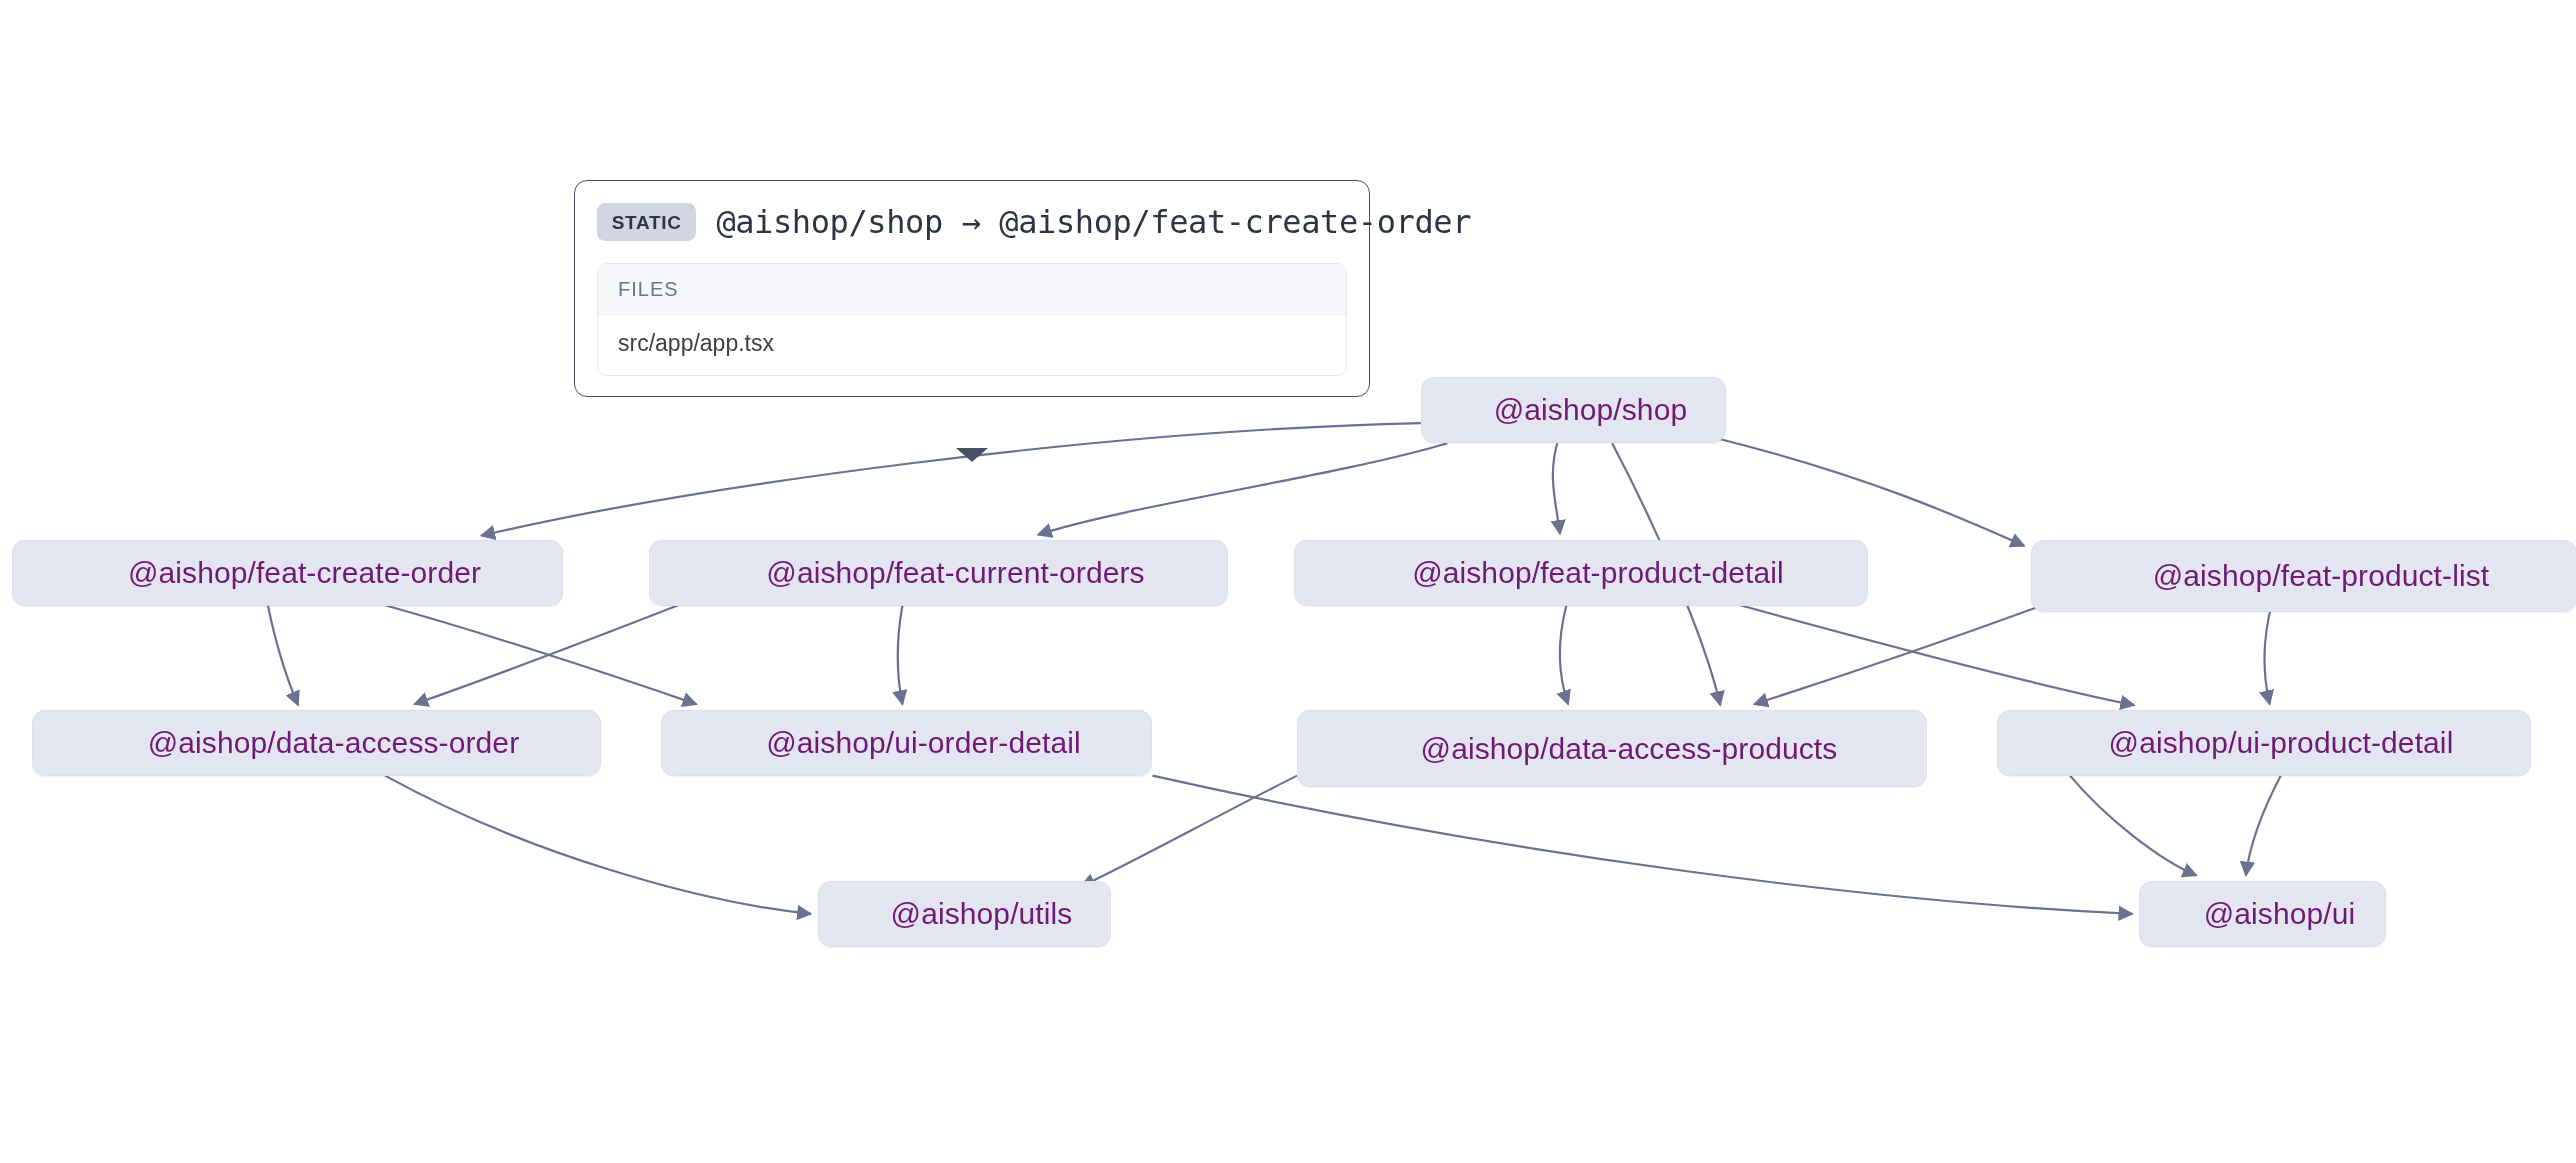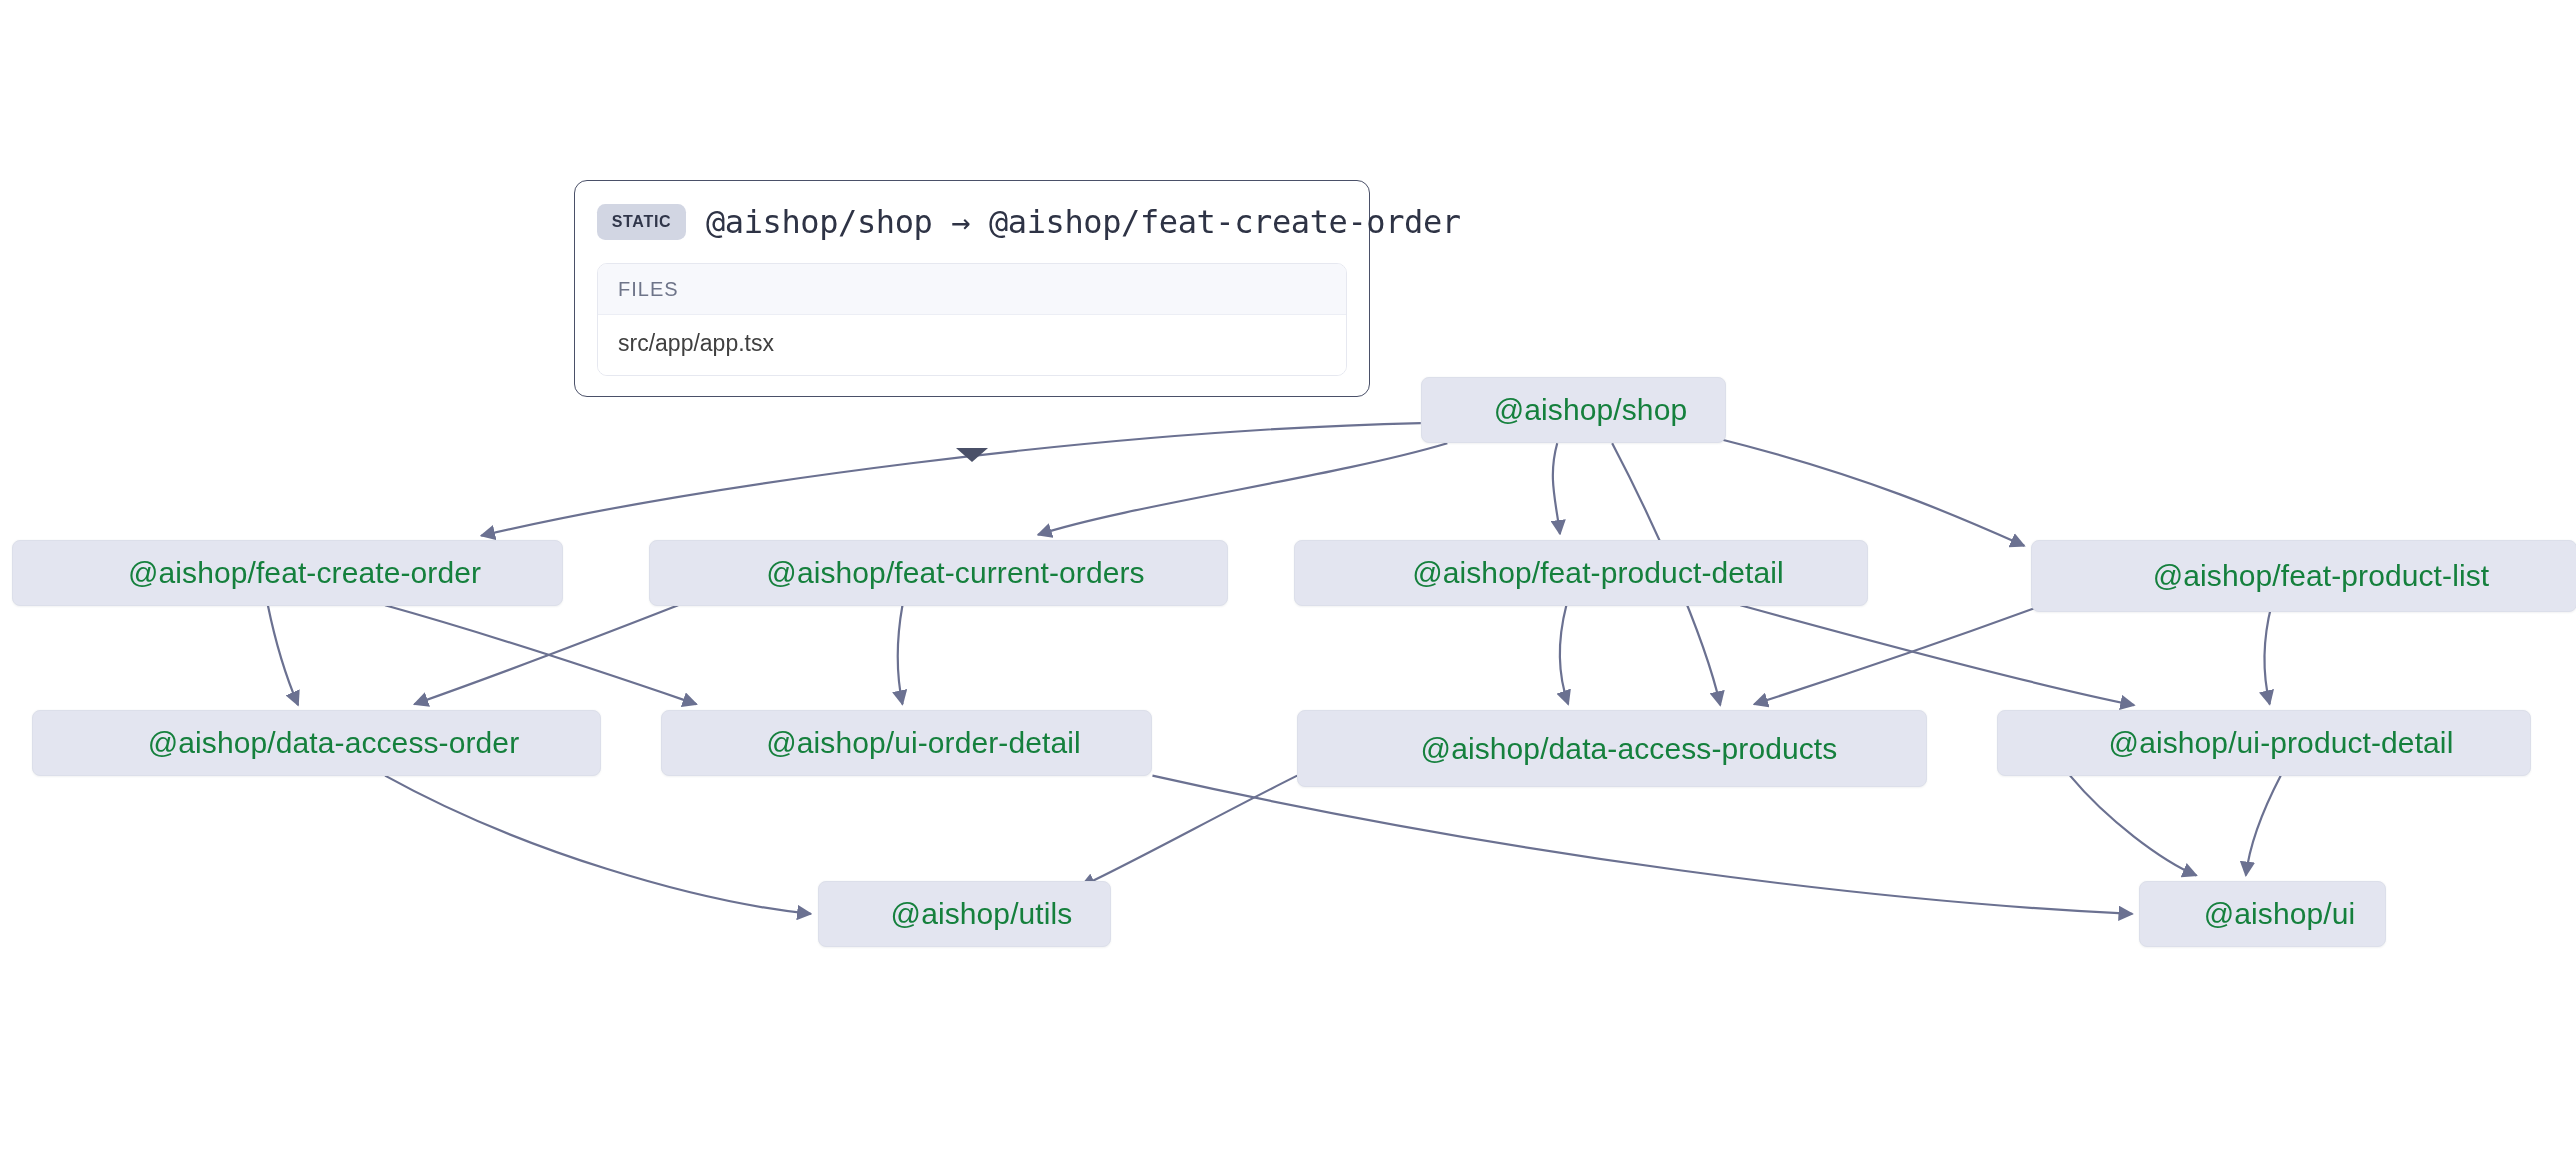--- a/index.html
+++ b/index.html
@@ -26,22 +26,22 @@
     left: 0; top: 0;
     width: 2576px;
     height: 1163px;
     pointer-events: none;
   }
   .node {
     position: absolute;
     box-sizing: border-box;
     background: #e3e5f0;
     border: 0.9px solid #dcdfea;
-    border-radius: 8px;
-    color: #15803d;
+    border-radius: 13px;
+    color: #701a75;
     display: flex;
     align-items: center;
     justify-content: center;
     font-size: 30px;
     font-weight: 400;
     letter-spacing: 0.1px;
     white-space: nowrap;
     box-shadow: 0 0.9px 1.8px rgba(60,64,90,0.07);
     cursor: pointer;
     padding-left: 34px;
@@ -72,21 +72,21 @@
   .tt-header {
     display: flex;
     align-items: center;
     gap: 20px;
     padding: 3.7px 0 5.5px 0;
   }
   .tt-badge {
     background: #d2d6e3;
     color: #30364a;
     border-radius: 8.2px;
-    font-size: 16px;
+    font-size: 19px;
     font-weight: 700;
     letter-spacing: 0.7px;
     padding: 10px 14.7px 9.2px 14.7px;
     line-height: 1;
   }
   .tt-title {
     font-family: "DejaVu Sans Mono", monospace;
     font-size: 32px;
     color: #2e3345;
     letter-spacing: -0.4px;

